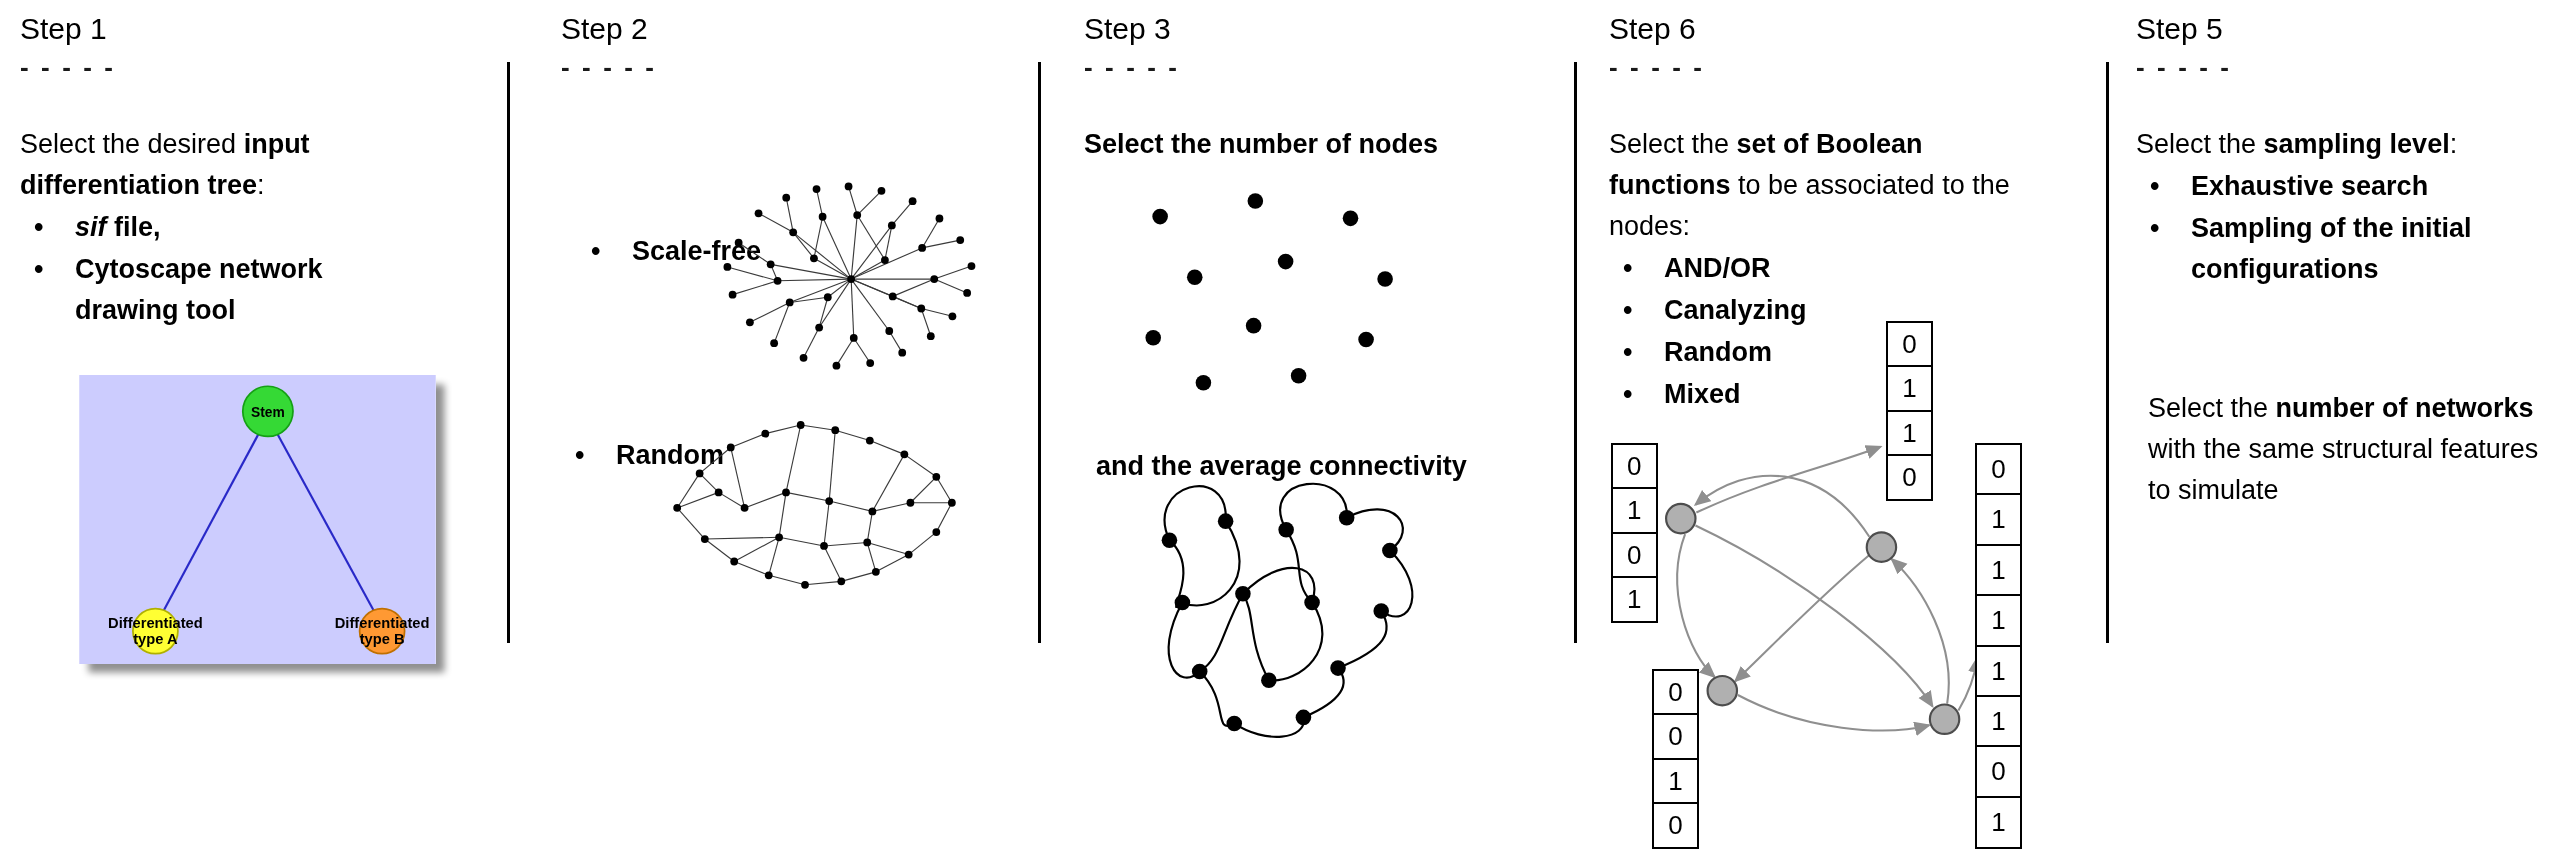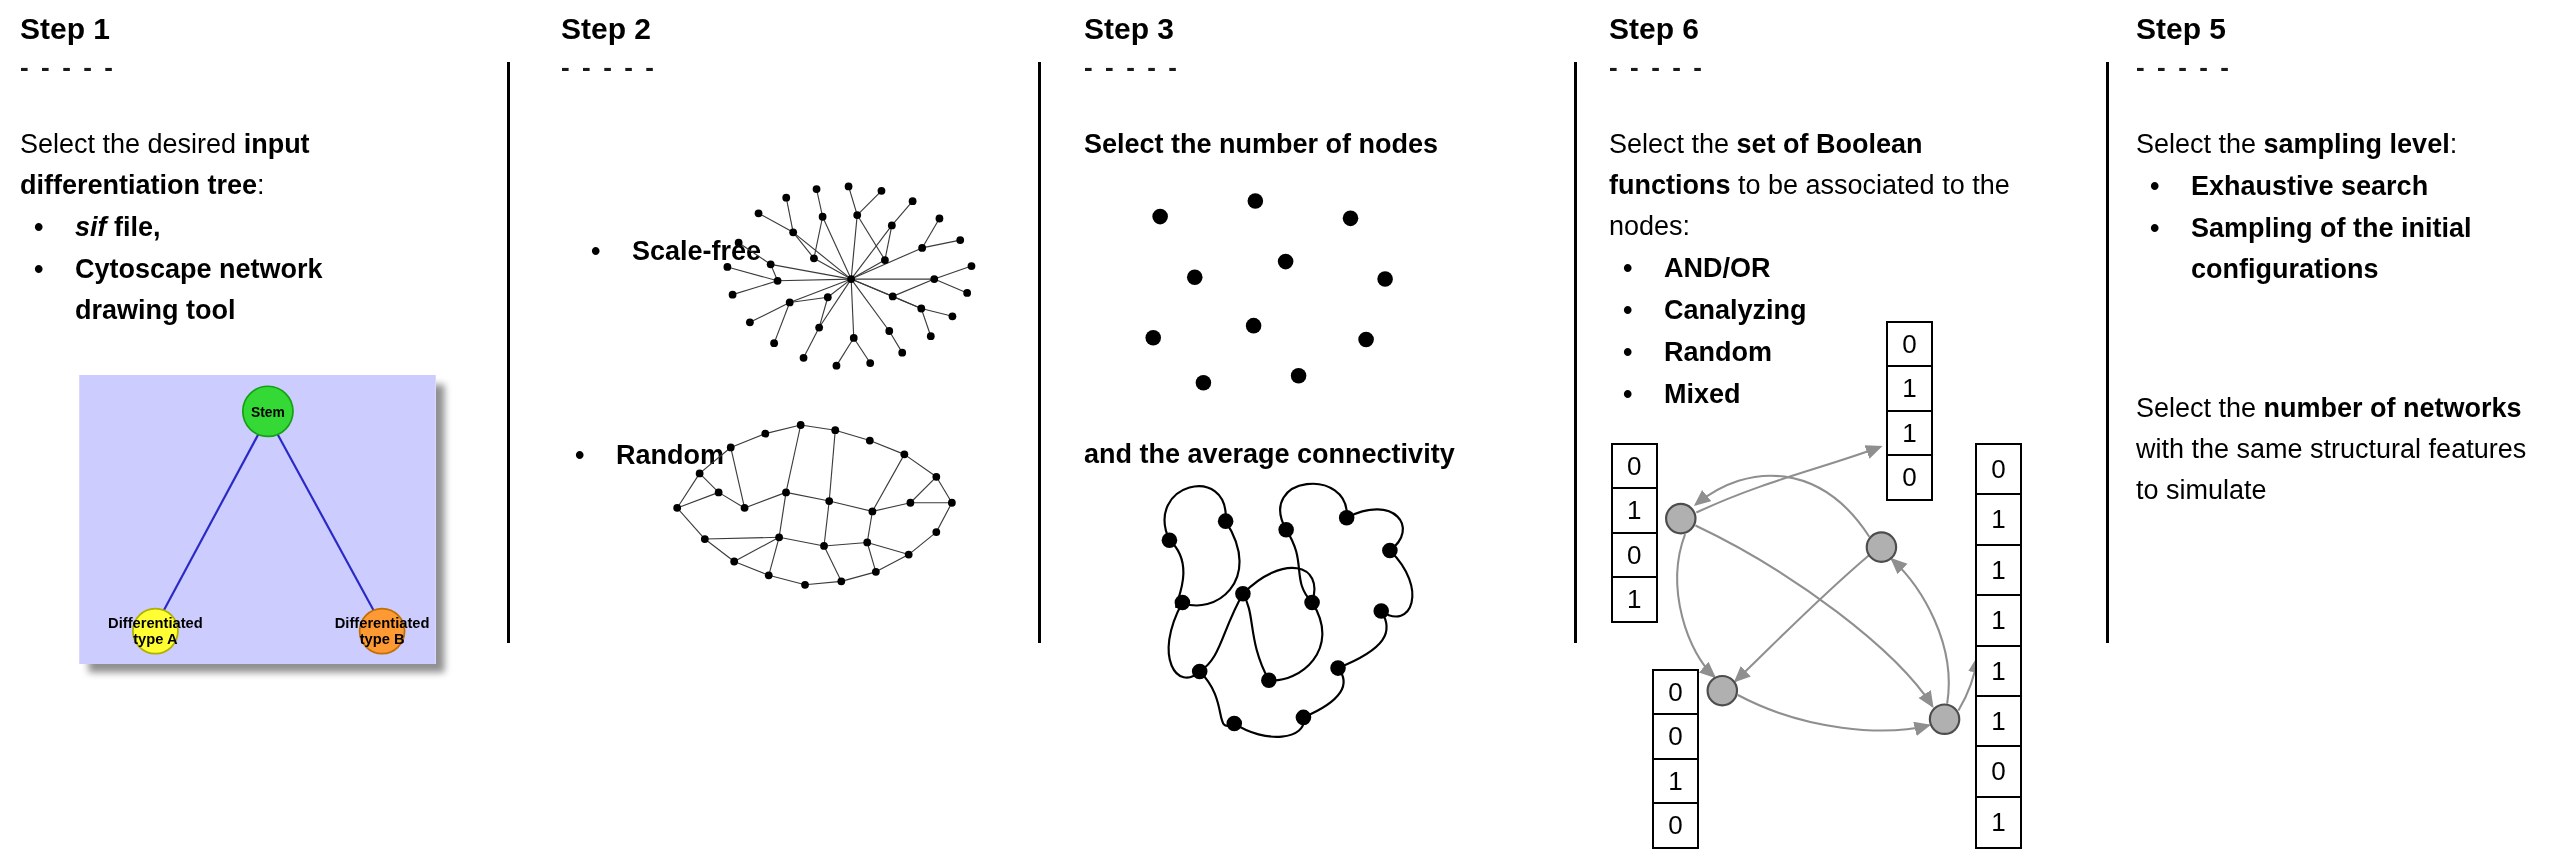--- a/index.html
+++ b/index.html
@@ -1,21 +1,21 @@
 <!DOCTYPE html>
 <html style="font-size:14px"><head>
 <meta charset="utf-8">
 <style>
   * { margin:0; padding:0; box-sizing:border-box; }
   html,body { background:#fff; }
   body { font-family:"Liberation Sans", sans-serif; color:#000; }
   #figure { position:relative; width:2576px; height:851px; background:#fff; overflow:hidden; }
   .divider { position:absolute; top:62px; width:2.6px; height:581px; background:#000; }
   .col { position:absolute; top:12px; }
-  .step-title { font-size:30px; font-weight:bold; line-height:1.1; }
+  .step-title { font-size:30px; font-weight:normal; line-height:1.1; }
   .dashes { font-size:26px; font-weight:bold; margin-top:7px; letter-spacing:2.6px; color:#1a1a1a; }
   .intro { font-size:27px; line-height:41px; margin-top:41px; }
   .nowrap { white-space:nowrap;font-weight:bold; }
   .bullet { position:relative; padding-left:55px; font-size:27px; line-height:41px; margin-top:0.9px;font-weight:bold; }
   .bullet::before { content:"\2022"; position:absolute; left:14px; }
   .abs { position:absolute; }
   .tree { position:absolute; left:59px; top:363px; box-shadow:8.7px 8.7px 7px #8f8f8f; }
   .tree-label { font-size:17px; font-weight:bold; fill:#000; font-family:"Liberation Sans", sans-serif; }
   .tree-label-root { font-size:16px; }
   .para2 { font-size:27px; line-height:41px; }
@@ -235,21 +235,21 @@
         <circle cx="250" cy="42" r="9" fill="#000000"></circle>
         <circle cx="70" cy="110" r="9" fill="#000000"></circle>
         <circle cx="175" cy="92" r="9" fill="#000000"></circle>
         <circle cx="290" cy="112" r="9" fill="#000000"></circle>
         <circle cx="22" cy="180" r="9" fill="#000000"></circle>
         <circle cx="138" cy="166" r="9" fill="#000000"></circle>
         <circle cx="268" cy="182" r="9" fill="#000000"></circle>
         <circle cx="80" cy="232" r="9" fill="#000000"></circle>
         <circle cx="190" cy="224" r="9" fill="#000000"></circle>
       </svg>
-    <p class="intro abs nowrap" style="left:0;top:422px;margin:0"><span>and the </span><b>average connectivity</b></p>
+    <p class="intro abs nowrap" style="left:0;top:422px;margin:12px"><span>and the </span><b>average connectivity</b></p>
     <svg id="tangle" class="abs" style="left:42px;top:459px" width="303" height="268" viewBox="0 0 350 310">
         <path d="M 50,80 C 20,15 120,-10 115,58" fill="none" stroke="#000000" stroke-width="2.5"></path>
         <path d="M 115,58 C 160,128 100,168 65,152" fill="none" stroke="#000000" stroke-width="2.5"></path>
         <path d="M 185,68 C 150,5 260,-5 255,54" fill="none" stroke="#000000" stroke-width="2.5"></path>
         <path d="M 255,54 C 310,26 340,66 305,92" fill="none" stroke="#000000" stroke-width="2.5"></path>
         <path d="M 305,92 C 350,136 330,186 295,162" fill="none" stroke="#000000" stroke-width="2.5"></path>
         <path d="M 50,80 C 90,116 40,176 65,152" fill="none" stroke="#000000" stroke-width="2.5"></path>
         <path d="M 135,142 C 180,96 230,106 215,152" fill="none" stroke="#000000" stroke-width="2.5"></path>
         <path d="M 215,152 C 250,206 200,246 165,242" fill="none" stroke="#000000" stroke-width="2.5"></path>
         <path d="M 65,152 C 30,216 60,256 85,232" fill="none" stroke="#000000" stroke-width="2.5"></path>
@@ -337,17 +337,17 @@
       </div>
     </div>
   </section>
 
   <section class="col" style="left:2136px;width:437px;height:838px">
     <h2 class="step-title">Step 5</h2>
     <div class="dashes">- - - - -</div>
     <p class="intro"><span>Select the </span><b>sampling level</b><span>:</span></p>
     <div class="bullet"><span>Exhaustive search</span></div>
     <div class="bullet" style="max-width:427px"><span>Sampling of the initial configurations</span></div>
-    <p class="para2 abs" style="left:0;top:376px;max-width:394px"><span>Select the </span><b>number of networks</b><span> with the same structural features to simulate</span></p>
+    <p class="para2 abs" style="left:12px;top:376px;max-width:394px"><span>Select the </span><b>number of networks</b><span> with the same structural features to simulate</span></p>
   </section>
 
 </div>
 
 
 </body></html>

